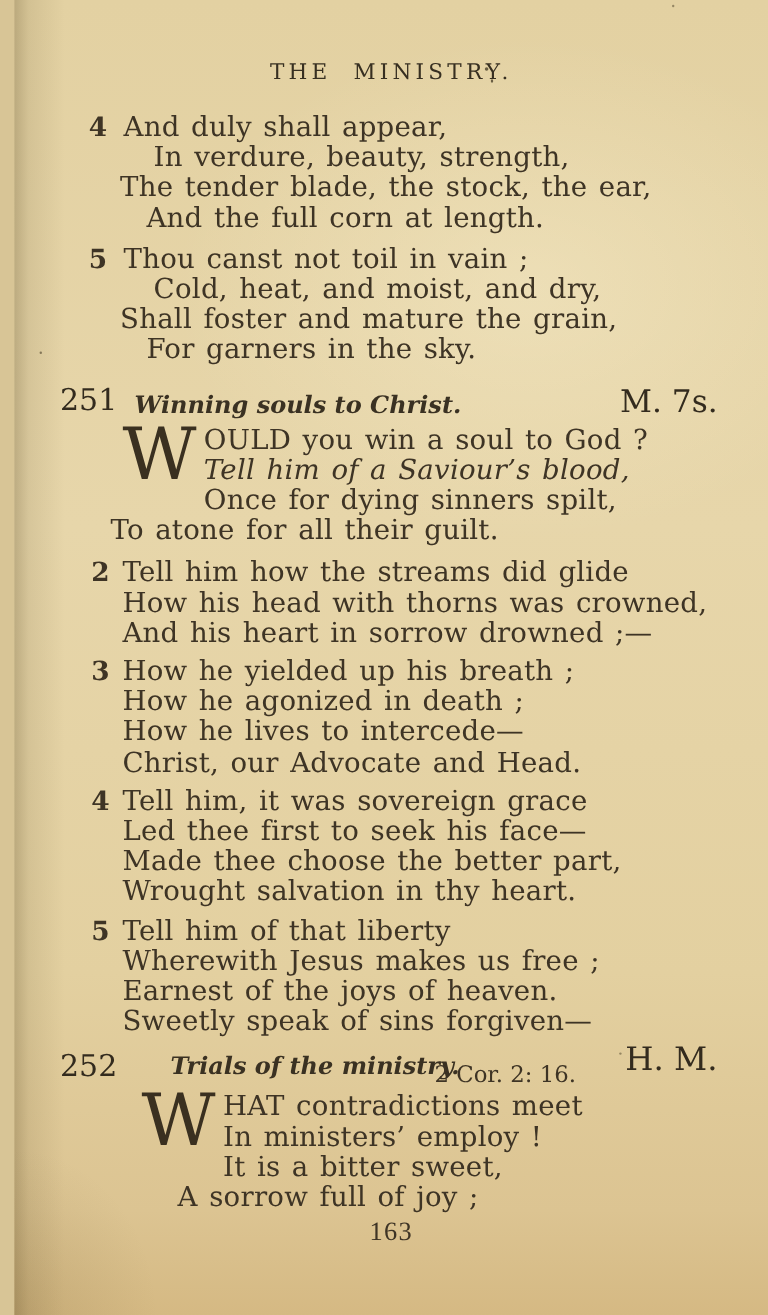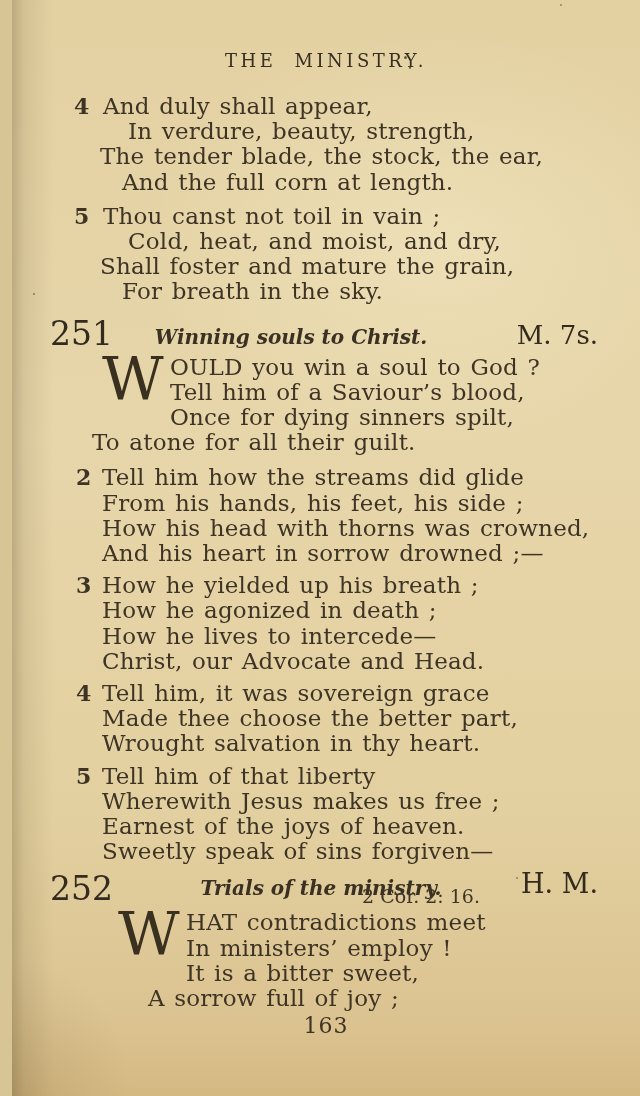--- a/index.html
+++ b/index.html
@@ -60,45 +60,45 @@
   .sm .indB2{margin-left:22px;}
   .v-top{margin-top:22px;}
   .v-next{margin-top:9px;}
 
   
   .std{margin-left:90px;margin-top:7px;}
   .std.gap{margin-top:10px;}
 
   
   .hymn-head{position:relative;height:40px;margin-top:10px;}
-  .hymn-number{position:absolute;left:38px;top:2px;font-size:33px;line-height:34px;color:#332b1e;}
-  .hymn-title{position:absolute;left:100px;right:170px;top:10px;text-align:center;
+  .hymn-number{position:absolute;left:38px;top:2px;font-size:25px;line-height:34px;color:#332b1e;}
+  .hymn-title{position:absolute;left:100px;right:170px;top:10px;text-align:left;
     font-style:italic;font-weight:bold;font-size:20px;color:#3a3122;}
   .hymn-meter{position:absolute;right:42px;top:5px;font-size:26px;color:#332b1e;}
 
   .hymn-head.h252{height:46px;margin-top:0;}
   .h252 .hymn-number{top:8px;}
   .h252 .hymn-title{left:130px;right:140px;top:12px;}
   .hymn-ref{position:absolute;left:280px;right:90px;top:21px;text-align:center;font-size:19px;}
   .h252 .hymn-meter{top:4px;font-size:27px;}
 
   
   .dropv .dropcap{
     float:left;font-size:60px;line-height:47px;height:50px;
     margin:1px 6px 0 0;color:#3a3020;
   }
   .dc251{margin-left:80px;}
   .dc251 .dropcap{margin-left:10px;}
-  .dc251 .dcl2{padding-left:9px;}
+  .dc251 .dcl2{padding-left:9px;font-style:italic;}
   .dc252{margin-left:106px;}
   .dc252 .dcl2{padding-left:34px;}
   .dc252 .dcl3{padding-left:5px;}
   .dc252 .dcl4{padding-left:30px;}
 
-  .page-number{margin-top:2px;text-align:center;font-size:22px;letter-spacing:1px;}
+  .page-number{margin-top:2px;text-align:center;font-size:22px;letter-spacing:1px;font-family:Liberation Serif, serif;}
 </style>
 </head>
 <body>
 
 <div class="scan">
   <div class="binding"></div>
 
   <div class="page">
 
     <div class="running-head">THE MINISTRY.</div>
@@ -107,54 +107,54 @@
       <div class="verse sm v-top">
         <div class="line first"><span class="vnum">4</span><span class="txt">And duly shall appear,</span></div>
         <div class="line indB">In verdure, beauty, strength,</div>
         <div class="line">The tender blade, the stock, the ear,</div>
         <div class="line indB2">And the full corn at length.</div>
       </div>
       <div class="verse sm v-next">
         <div class="line first"><span class="vnum">5</span><span class="txt">Thou canst not toil in vain ;</span></div>
         <div class="line indB">Cold, heat, and moist, and dry,</div>
         <div class="line">Shall foster and mature the grain,</div>
-        <div class="line indB2">For breath in the sky.</div>
+        <div class="line indB2">For garners in the sky.</div>
       </div>
     </section>
 
     <header class="hymn-head">
       <span class="hymn-number">251</span>
       <span class="hymn-title">Winning souls to Christ.</span>
       <span class="hymn-meter">M. 7s.</span>
     </header>
 
     <div class="verse dropv dc251">
       <span class="dropcap">W</span>
       <div class="line">OULD you win a soul to God ?</div>
       <div class="line dcl2">Tell him of a Saviour’s blood,</div>
       <div class="line">Once for dying sinners spilt,</div>
       <div class="line">To atone for all their guilt.</div>
     </div>
 
     <div class="verse std gap">
       <div class="line first"><span class="vnum">2</span><span>Tell him how the streams did glide</span></div>
-      <div class="line">From his hands, his feet, his side ;</div>
       <div class="line">How his head with thorns was crowned,</div>
       <div class="line">And his heart in sorrow drowned ;—</div>
     </div>
 
     <div class="verse std">
       <div class="line first"><span class="vnum">3</span><span>How he yielded up his breath ;</span></div>
       <div class="line">How he agonized in death ;</div>
       <div class="line">How he lives to intercede—</div>
       <div class="line">Christ, our Advocate and Head.</div>
     </div>
 
     <div class="verse std">
       <div class="line first"><span class="vnum">4</span><span>Tell him, it was sovereign grace</span></div>
+      <div class="line">Led thee first to seek his face—</div>
       <div class="line">Made thee choose the better part,</div>
       <div class="line">Wrought salvation in thy heart.</div>
     </div>
 
     <div class="verse std">
       <div class="line first"><span class="vnum">5</span><span>Tell him of that liberty</span></div>
       <div class="line">Wherewith Jesus makes us free ;</div>
       <div class="line">Earnest of the joys of heaven.</div>
       <div class="line">Sweetly speak of sins forgiven—</div>
     </div>

